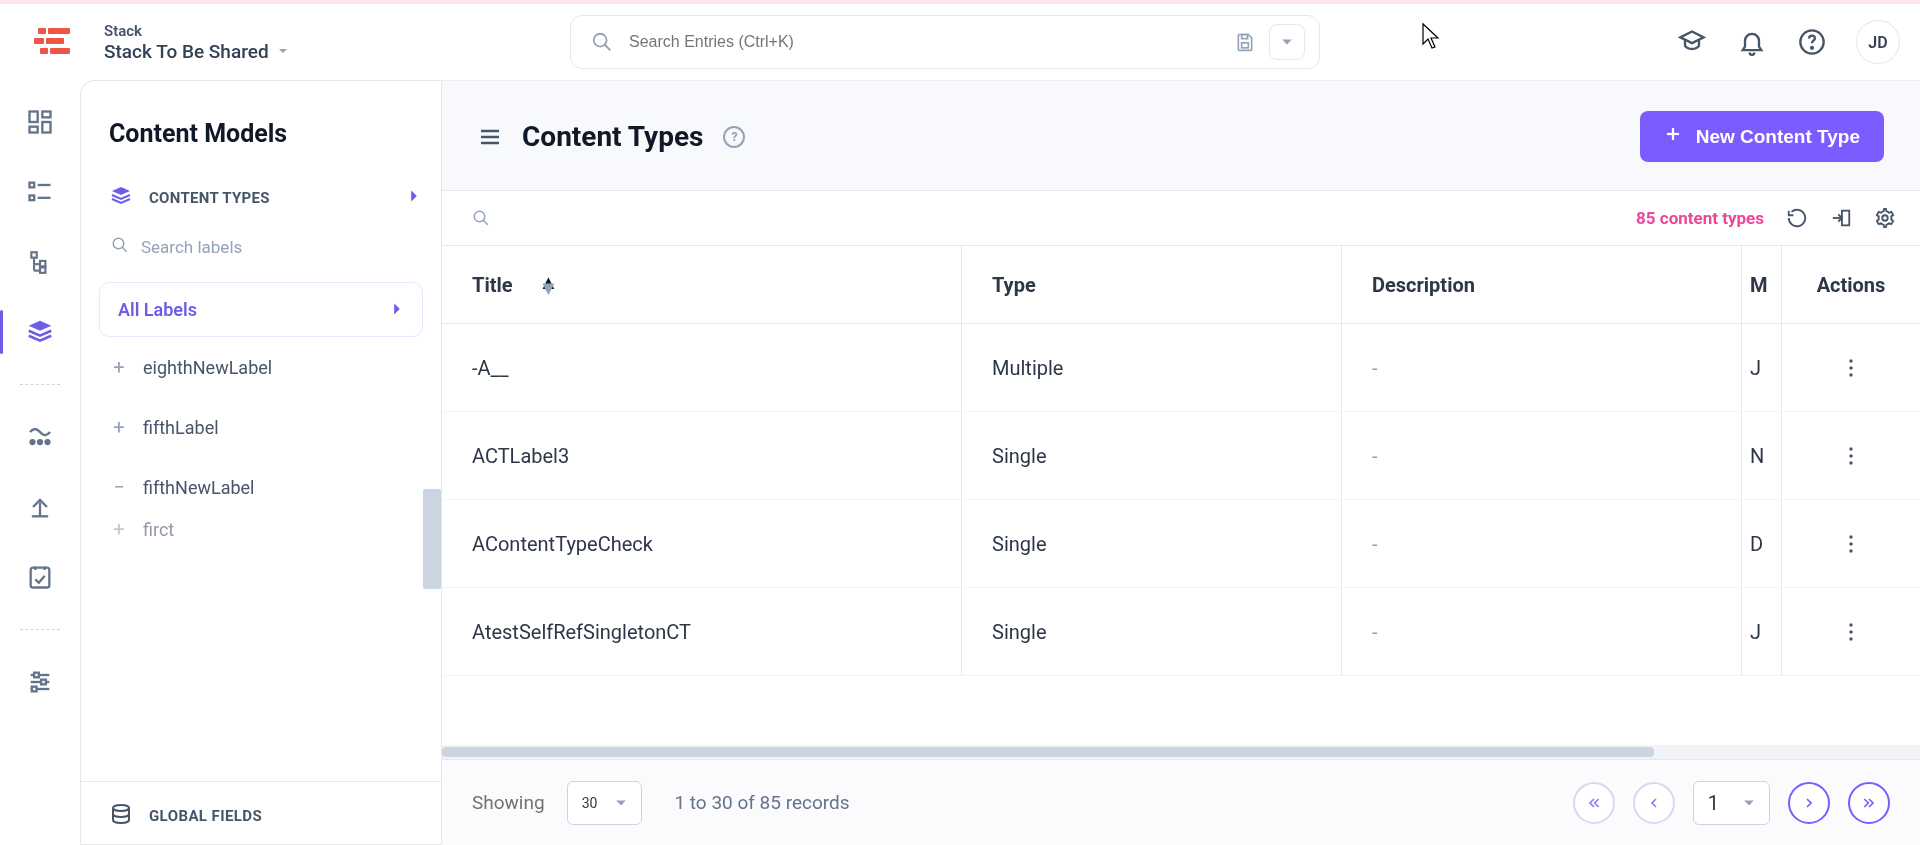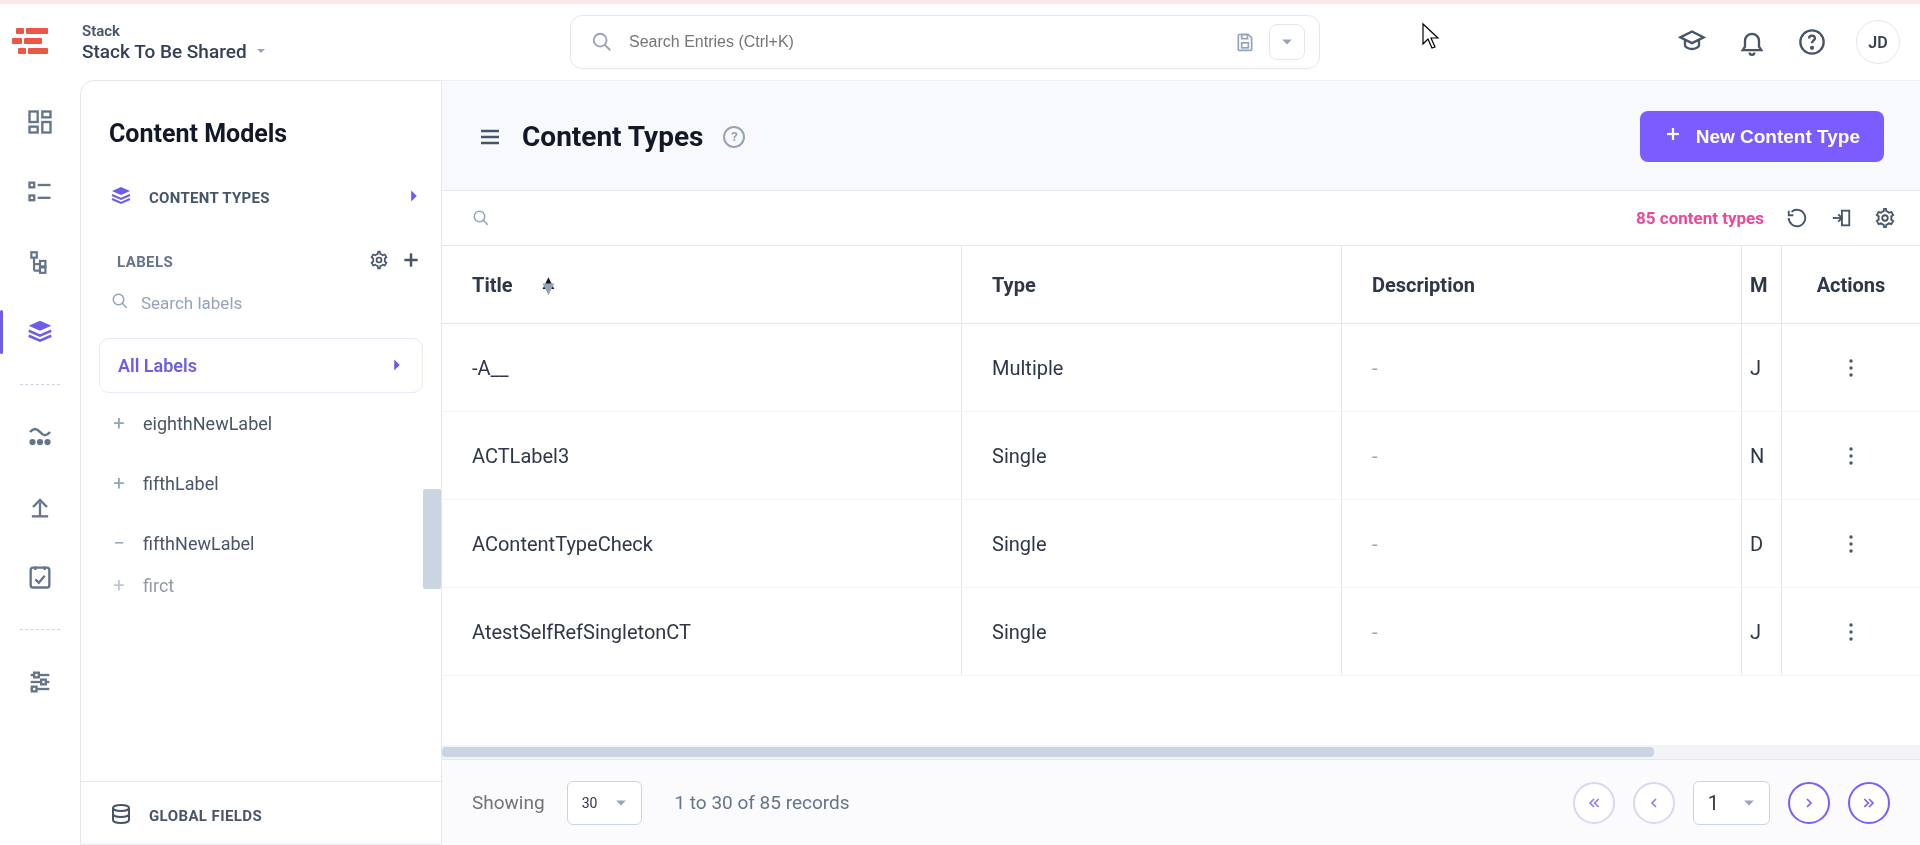--- a/index.html
+++ b/index.html
@@ -20,21 +20,21 @@
     border-top: 4px solid #fde6ea;
     display: flex;
     align-items: center;
     padding: 0 20px 0 0;
     background: #fff;
   }
   .topbar-left {
     width: 420px;
     display: flex;
     align-items: center;
-    padding-left: 12px;
+    padding-left: 34px;
   }
   .logo {
     width: 40px;
     height: 40px;
     margin-right: 30px;
     color: #eb5646;
   }
   .stack-box { display: flex; flex-direction: column; }
   .stack-eyebrow { font-size: 15px; font-weight: 600; color: #475569; }
   .stack-title-row {
@@ -573,37 +573,20 @@
           </svg>
       </span>
       <span>CONTENT TYPES</span>
       <span class="chev">
         <svg width="14" height="14" viewBox="0 0 10 10" fill="#6c5ce7">
             <path d="M3 1 L7 5 L3 9 Z"></path>
           </svg>
       </span>
     </div>
 
-    <div class="labels-head">
-      <span>LABELS</span>
-      <span class="labels-head-icons">
-        <span>
-          <svg width="20" height="20" viewBox="0 0 24 24" fill="none" stroke="currentColor" stroke-width="2">
-              <circle cx="12" cy="12" r="3"></circle>
-              <path d="M19 12a7 7 0 00-.2-1.7l2.1-1.6-2-3.4-2.5 1a7 7 0 00-2.9-1.7L13 2h-2l-.5 2.6a7 7 0 00-2.9 1.7l-2.5-1-2 3.4 2.1 1.6A7 7 0 005 12c0 .6.1 1.1.2 1.7l-2.1 1.6 2 3.4 2.5-1a7 7 0 002.9 1.7L11 22h2l.5-2.6a7 7 0 002.9-1.7l2.5 1 2-3.4-2.1-1.6c.1-.6.2-1.1.2-1.7z"></path>
-            </svg>
-        </span>
-        <span>
-          <svg width="20" height="20" viewBox="0 0 24 24" stroke="currentColor" stroke-width="3">
-              <line x1="12" y1="4" x2="12" y2="20"></line>
-              <line x1="4" y1="12" x2="20" y2="12"></line>
-            </svg>
-        </span>
-      </span>
-    </div>
 
     <div class="search-labels">
       <span>
         <svg width="18" height="18" viewBox="0 0 24 24" fill="none" stroke="currentColor" stroke-width="2">
             <circle cx="10" cy="10" r="7"></circle>
             <line x1="21" y1="21" x2="15" y2="15"></line>
           </svg>
       </span>
       <span>Search labels</span>
     </div>

